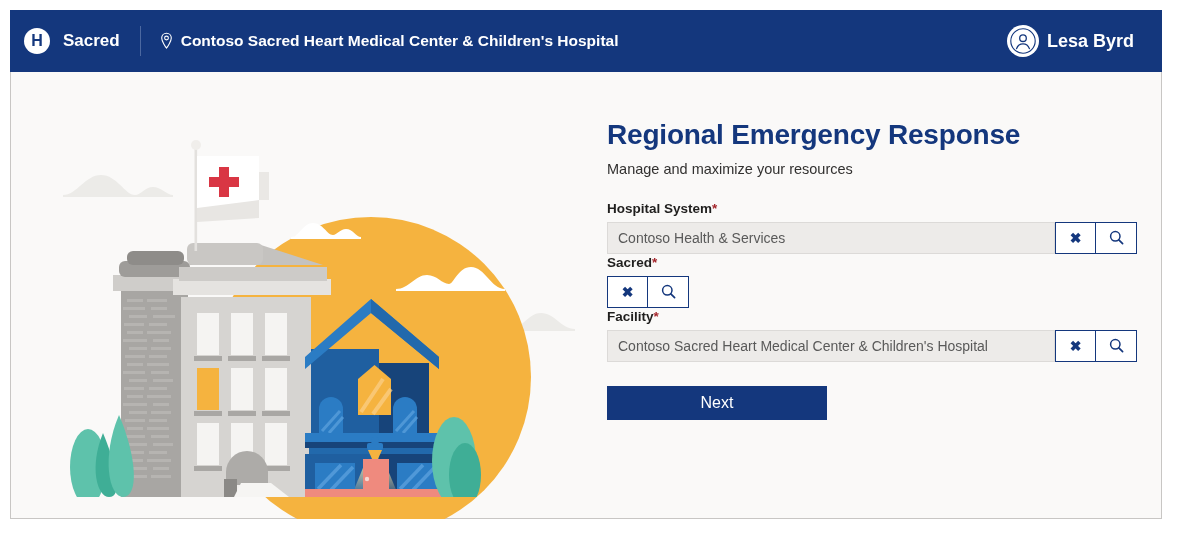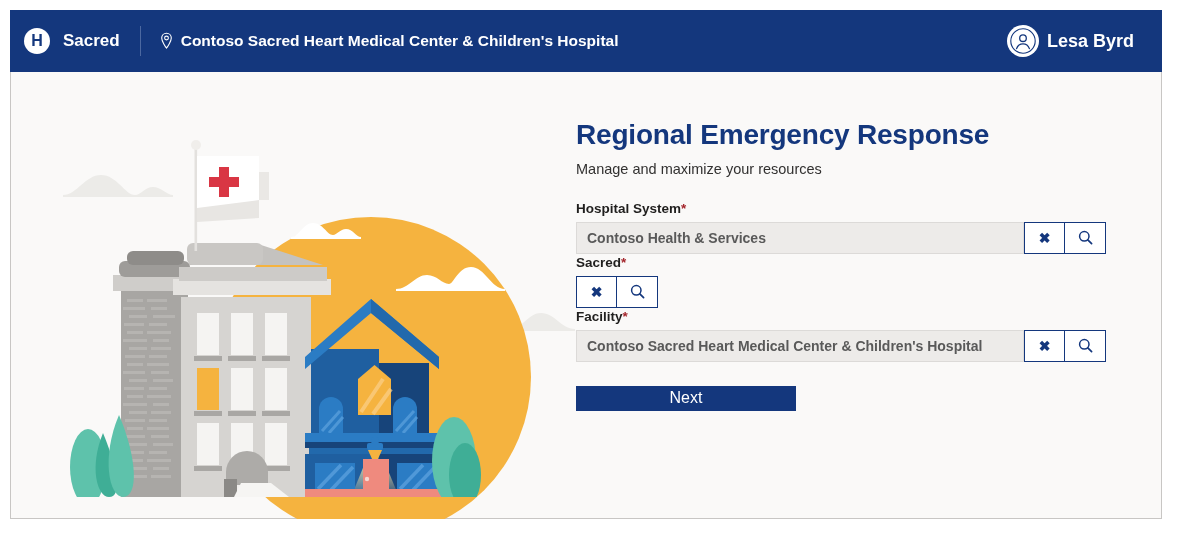--- a/index.html
+++ b/index.html
@@ -88,21 +88,21 @@
     position: absolute;
     left: 50px; top: 55px;
     width: 520px; height: 392px;
     overflow: hidden;
   }
   #illustration svg { display: block; }
 
   
   #signin-form {
     position: absolute;
-    left: 565px; top: 48px;
+    left: 596px; top: 48px;
     width: 530px;
   }
   #page-title {
     color: #14377d;
     font-size: 28px;
     font-weight: bold;
     line-height: 1.1;
     margin: 0 0 10px 0;
     letter-spacing: -0.2px;
   }
@@ -126,21 +126,20 @@
     background: #edebe9;
     border: 1px solid #dcdad8;
     color: #595959;
     font-size: 14px;
     font-family: "Liberation Sans", sans-serif;
     padding: 0 10px;
     line-height: 30px;
     white-space: nowrap;
     overflow: hidden;
     text-overflow: ellipsis;
-    font-weight: bold;
   }
   .field-btn {
     width: 41px;
     background: #ffffff;
     border: 1px solid #14377d;
     border-left: none;
     color: #14377d;
     display: flex; align-items: center; justify-content: center;
     cursor: pointer;
     flex: 0 0 auto;
@@ -148,21 +147,21 @@
   .field-btn.first { border-left: 1px solid #14377d; }
   .field-btn .glyph {
     font-size: 14px;
     font-weight: bold;
     line-height: 1;
   }
   .field-btn svg { display: block; }
 
   #next-button {
     margin-top: 24px;
-    width: 220px; height: 25px;
+    width: 220px; height: 34px;
     background: #14377d;
     border: none;
     color: #ffffff;
     font-size: 16px;
     font-family: "Liberation Sans", sans-serif;
     cursor: pointer;
     display: flex; align-items: center; justify-content: center;
   }
 </style>
 </head>

